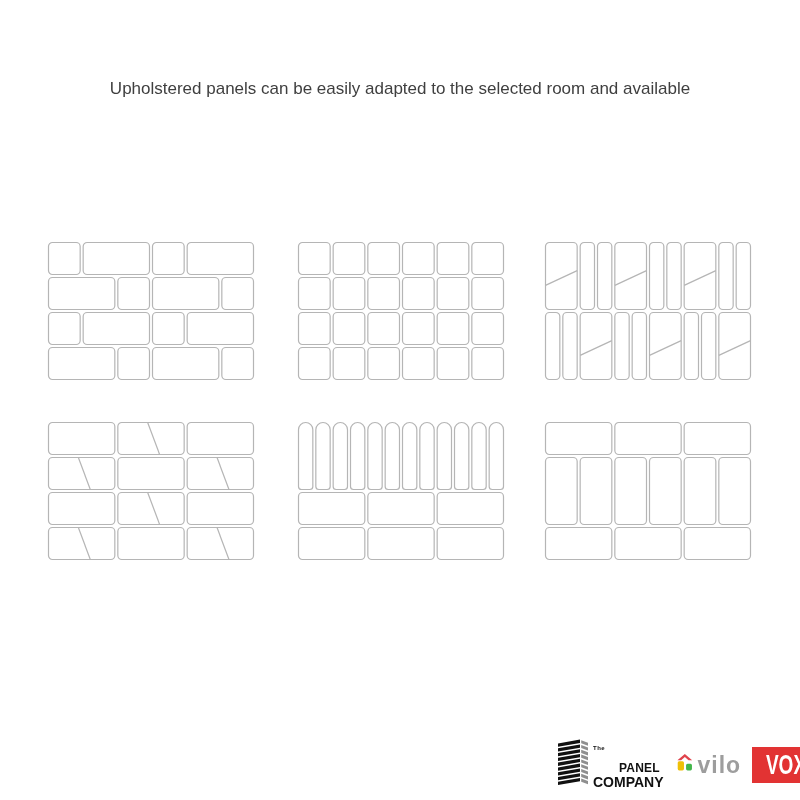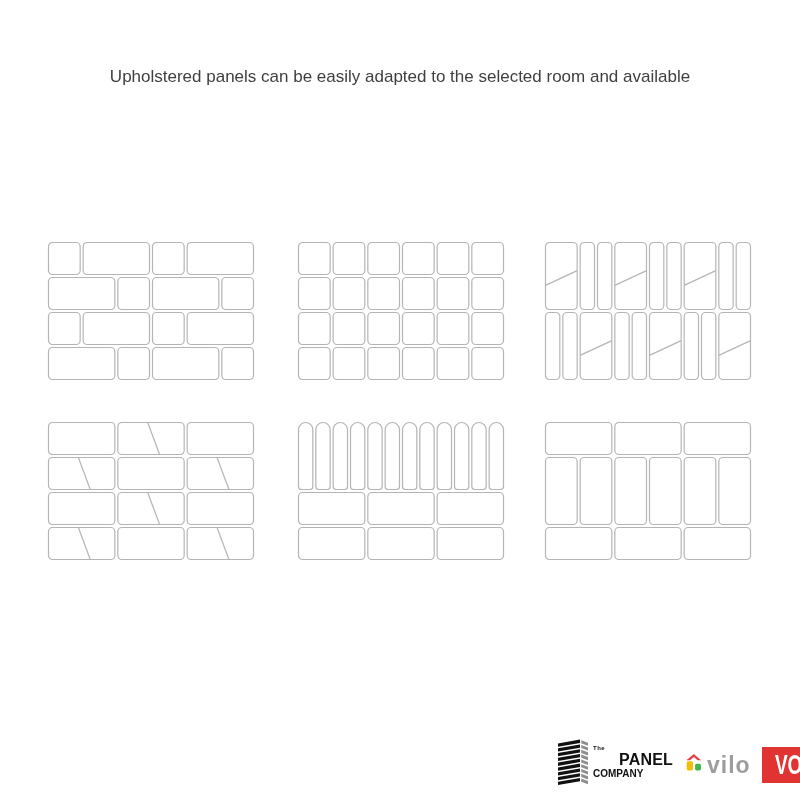--- a/index.html
+++ b/index.html
@@ -2,36 +2,36 @@
 <html style="--stroke: #b5b5b5;"><head>
 <meta charset="utf-8">
 <style>
   html,body{margin:0;padding:0;}
   body{
     width:800px;height:800px;position:relative;background:#ffffff;
     font-family:"Liberation Sans","DejaVu Sans",sans-serif;
     overflow:hidden;
   }
   .intro{
-    position:absolute;top:64px;left:0;width:800px;
+    position:absolute;top:76px;left:0;width:800px;
     text-align:center;font-size:17px;line-height:26px;margin:0;
   }
   .panels-host{position:absolute;left:0;top:0;width:800px;height:800px;}
   .panel{position:absolute;width:208px;height:140px;}
   .tile{fill:#ffffff;stroke:var(--stroke,#b5b5b5);stroke-width:1.2;}
   .tline{stroke:var(--stroke,#b5b5b5);stroke-width:1.2;fill:none;}
   .footer{
     position:absolute;left:556px;top:737px;width:230px;height:55px;
     display:flex;align-items:center;
   }
   .pc-logo{display:flex;align-items:flex-start;}
   .pc-text{margin-left:3px;color:#111;line-height:1;}
   .pc-the{font-size:6px;font-weight:bold;letter-spacing:.5px;margin-top:6px;}
-  .pc-panel{font-size:16px;font-weight:bold;letter-spacing:.2px;margin-top:1px;padding-left:26px;}
-  .pc-company{font-size:10px;font-weight:bold;margin-top:1px;}
+  .pc-panel{font-size:12px;font-weight:bold;letter-spacing:.2px;margin-top:11px;padding-left:26px;}
+  .pc-company{font-size:14px;font-weight:bold;margin-top:1px;}
   .vilo-logo{display:flex;align-items:center;margin-left:12px;text-align:center;}
   .vilo-text{
     font-size:23px;font-weight:bold;letter-spacing:1px;margin-left:3px;
     position:relative;top:1px;
   }
   .vox-logo{
     width:50px;height:36px;margin-left:11px;
     display:flex;align-items:center;justify-content:center;
   }
   .vox-text{

